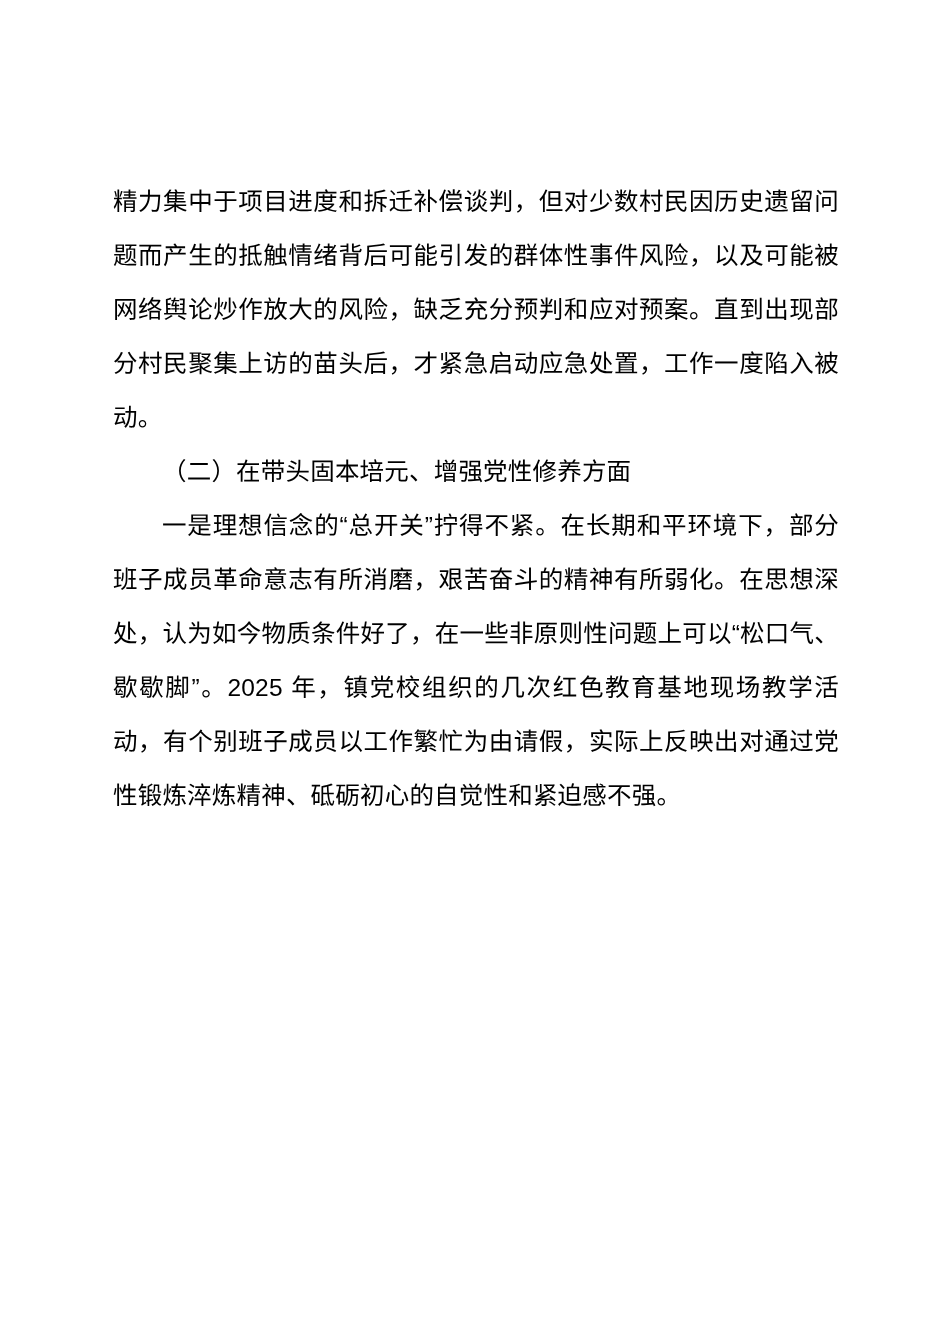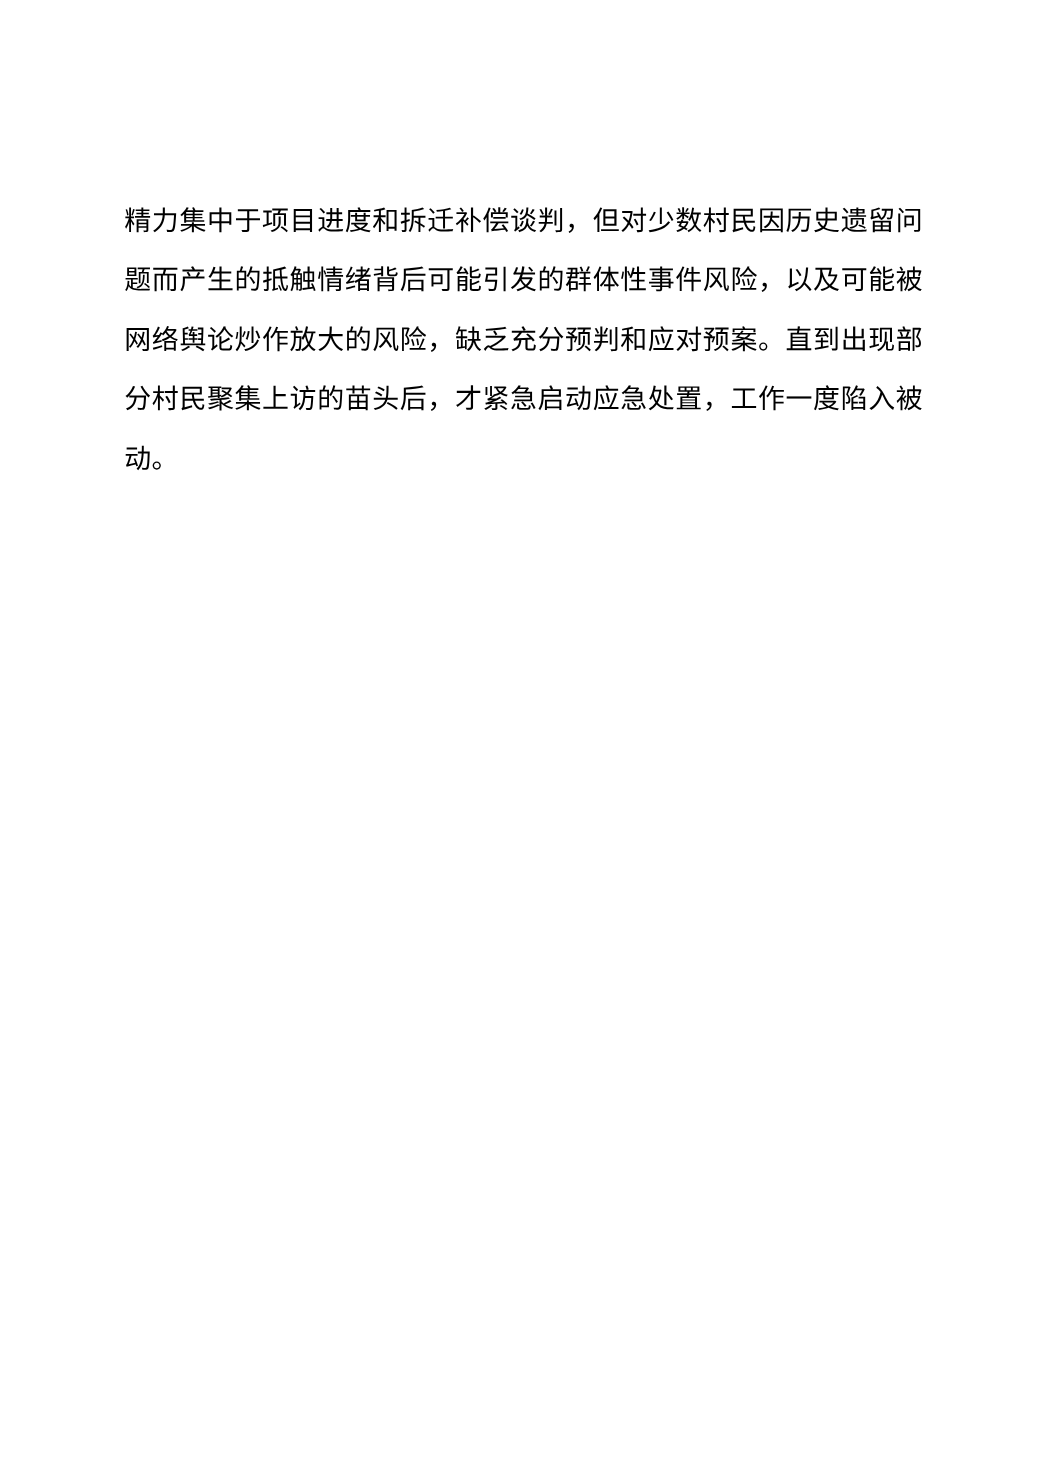--- a/index.html
+++ b/index.html
@@ -55,17 +55,19 @@
   }
 </style>
 </head>
 <body>
 
 <div class="page">
   <div class="text-block">
 
     <p class="para continuation">精力集中于项目进度和拆迁补偿谈判，但对少数村民因历史遗留问题而产生的抵触情绪背后可能引发的群体性事件风险，以及可能被网络舆论炒作放大的风险，缺乏充分预判和应对预案。直到出现部分村民聚集上访的苗头后，才紧急启动应急处置，工作一度陷入被动。</p>
 
+    <p class="para heading">（二）在带头固本培元、增强党性修养方面</p>
 
+    <p class="para">一是理想信念的“总开关”拧得不紧。在长期和平环境下，部分班子成员革命意志有所消磨，艰苦奋斗的精神有所弱化。在思想深处，认为如今物质条件好了，在一些非原则性问题上可以“松口气、歇歇脚”。2025 年，镇党校组织的几次红色教育基地现场教学活动，有个别班子成员以工作繁忙为由请假，实际上反映出对通过党性锻炼淬炼精神、砥砺初心的自觉性和紧迫感不强。</p>
 
 
   </div>
 </div>
 
 </body></html>

